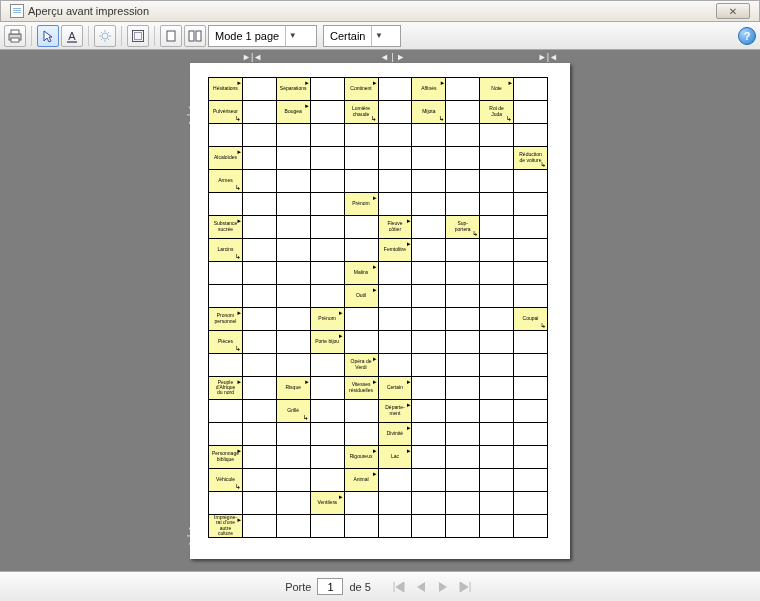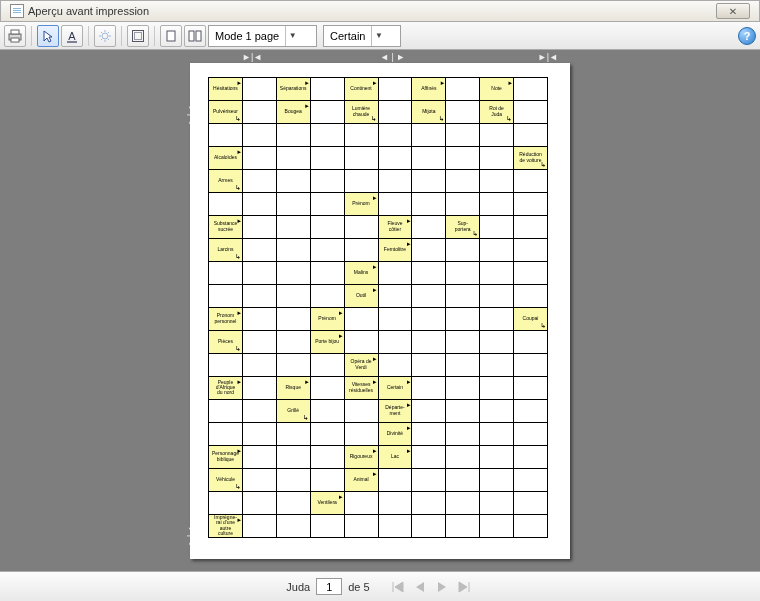--- a/index.html
+++ b/index.html
@@ -497,21 +497,21 @@
             <td></td>
             <td></td>
             <td></td>
           </tr>
         </tbody>
     </table>
   </div>
 </div>
 
 <div class="footer">
-  <span>Juda</span>
+  <span>Porte</span>
   <input value="1" style="">
   <span>de 5</span>
   <div class="nav">
     <div class="navb">
         <svg width="14" height="12">
           <path d="M2 1 v10 M12 1 L4 6 L12 11 Z" fill="#bcbcbc" stroke="#bcbcbc"></path>
         </svg>
       </div>
     <div class="navb">
         <svg width="14" height="12">

